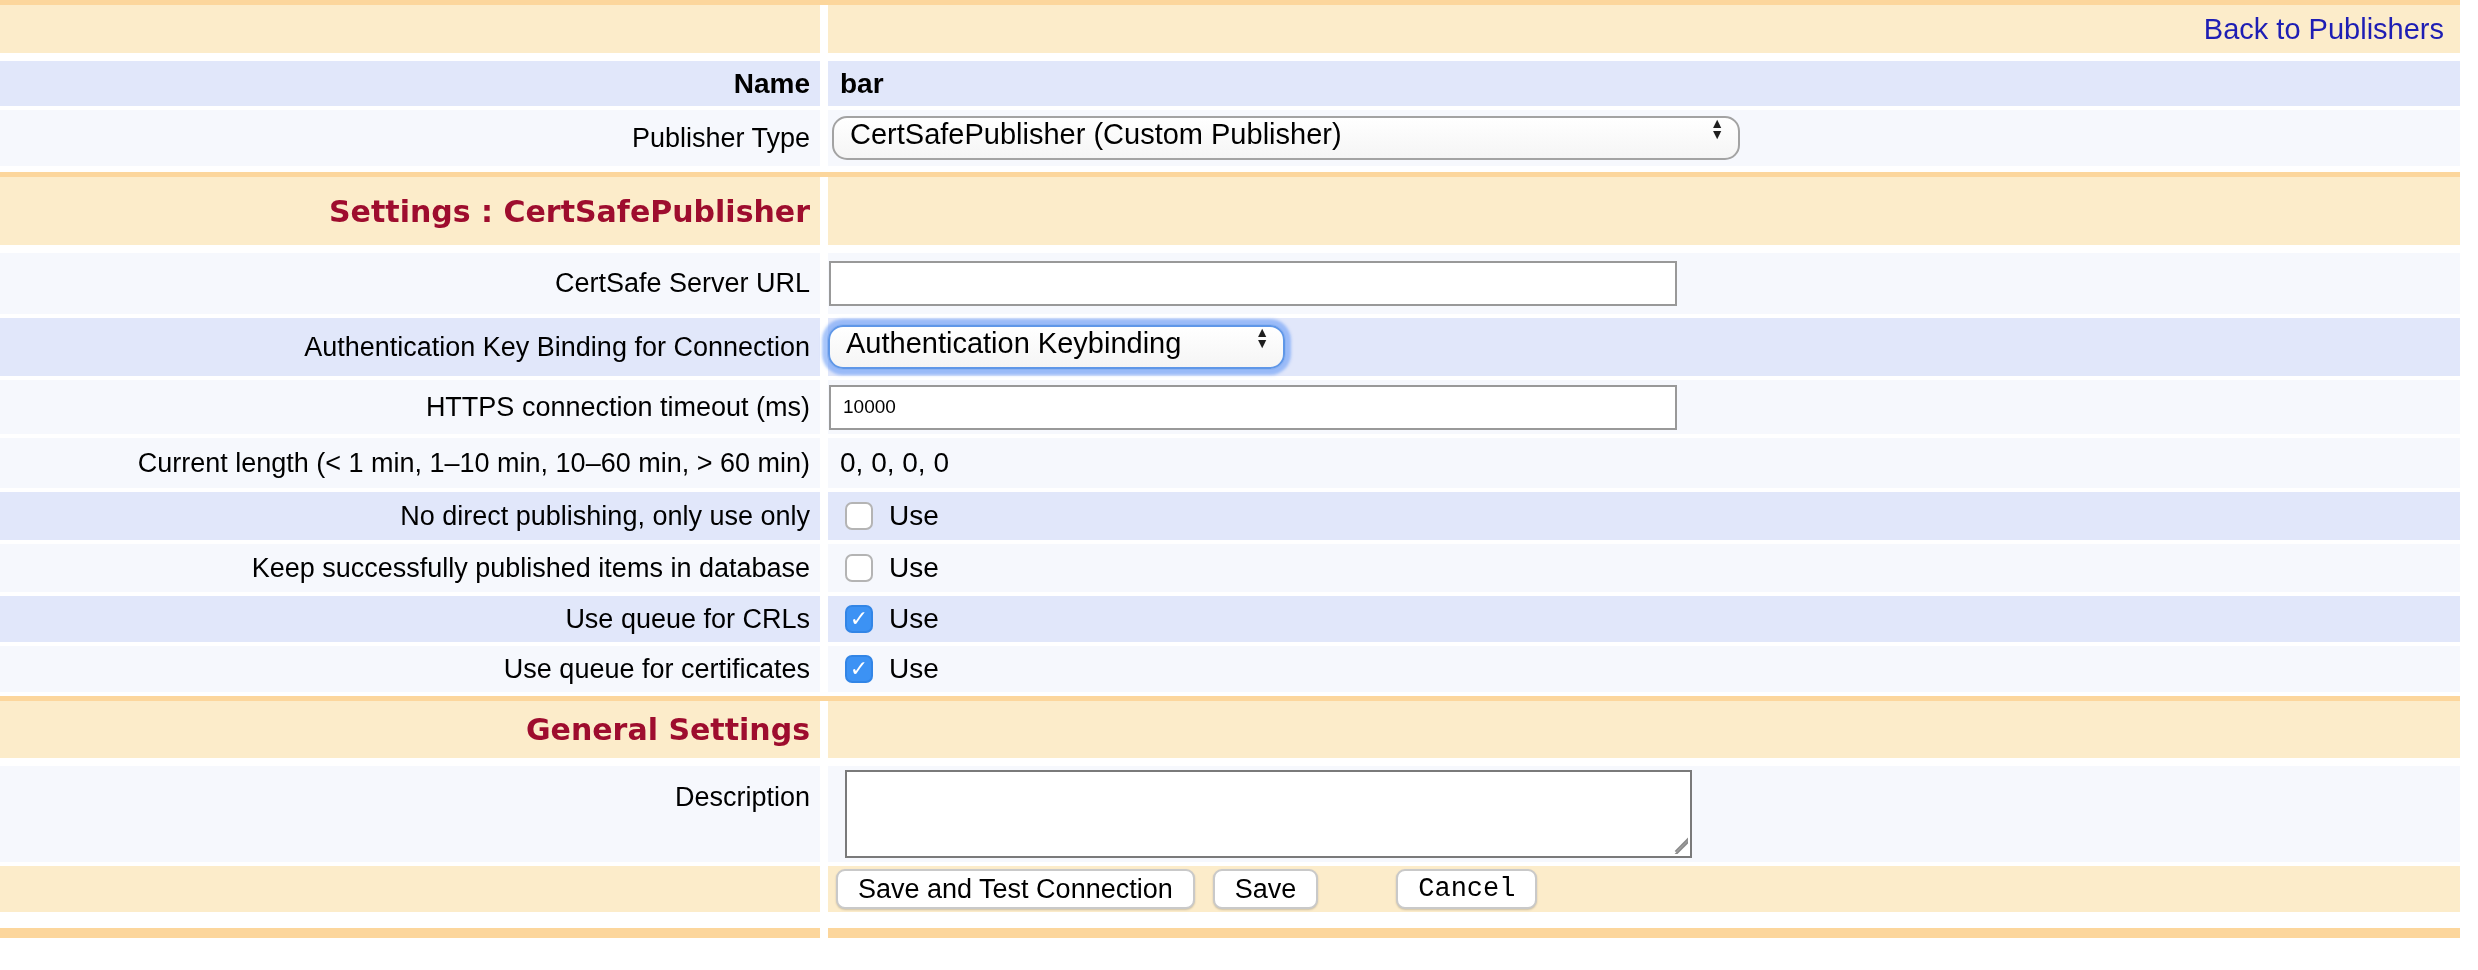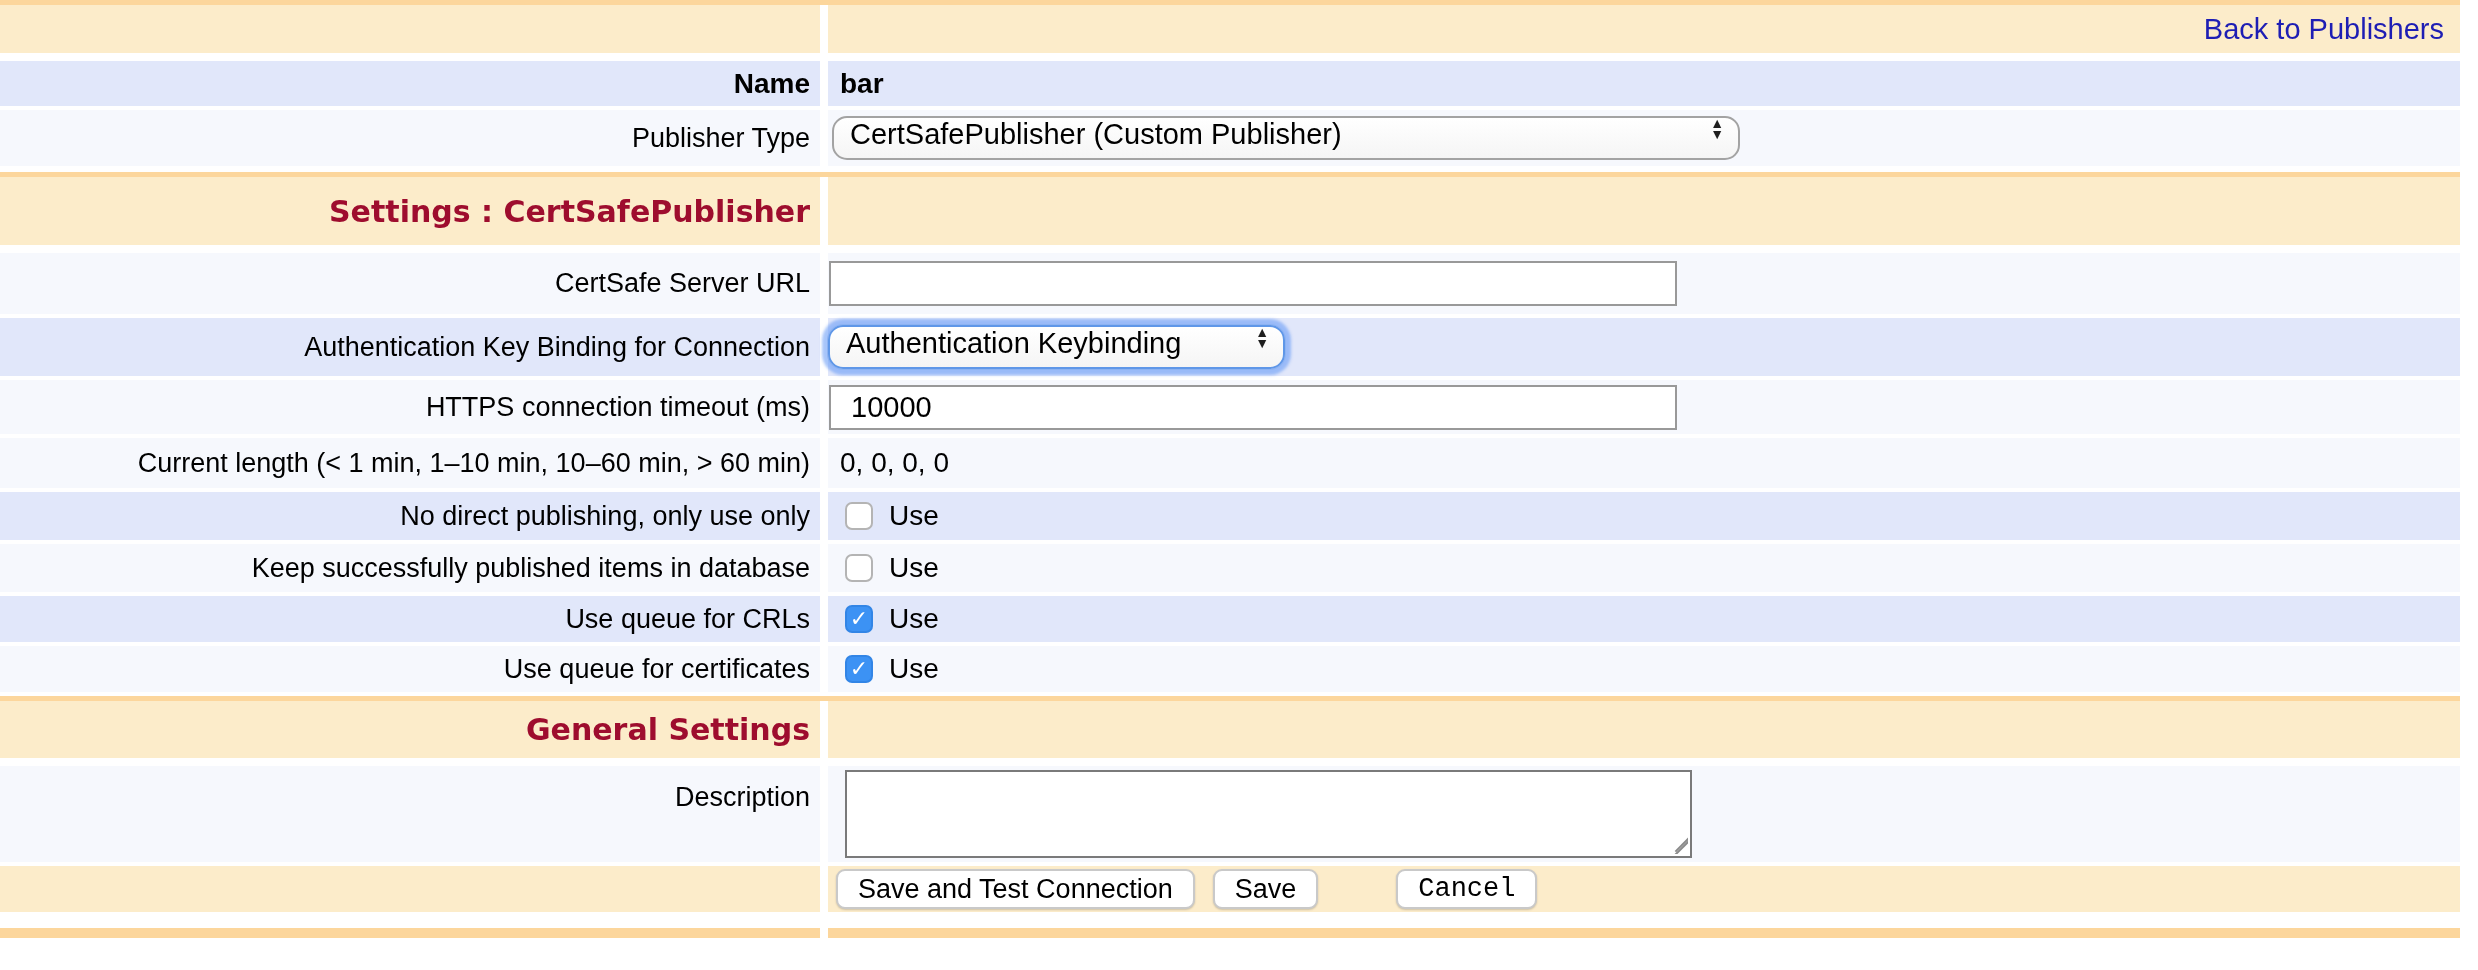--- a/index.html
+++ b/index.html
@@ -42,21 +42,21 @@
     border-radius:15px;cursor:pointer;}
   .select .sel-text{font-size:29px;padding-left:16px;flex:1 1 auto;white-space:nowrap;}
   .spinner{display:flex;flex-direction:column;align-items:center;gap:1px;
     padding:0 14px 0 8px;line-height:.72;}
   .spinner span{font-size:14px;color:#1e1e1e;display:block;}
   .select.big{width:908px;margin-left:4px;}
   .select.auth{width:457px;margin-left:0;border-color:#5f97e8;
     box-shadow:0 0 0 1px #8db3f2,0 0 3px 6px rgba(95,150,245,.55);}
   
   input.txt{width:848px;height:45px;margin-left:1px;border:2px solid var(--input-border);
-    background:#fff;font-size:29px;padding:0 20px;
+    background:#fff;font-size:19px;padding:0 12px;
     font-family:"Liberation Sans","DejaVu Sans",sans-serif;outline:none;}
   
   .cb{width:28px;height:28px;margin-left:17px;border:2px solid #b4b4b4;border-radius:7px;
     background:#fff;display:flex;align-items:center;justify-content:center;cursor:pointer;
     flex:0 0 auto;}
   .cb .mark{display:none;font-size:22px;font-weight:bold;color:#fff;line-height:1;}
   .cb.checked{background:var(--checkbox-checked);border-color:#3285e6;}
   .cb.checked .mark{display:block;}
   .cb-label{font-size:28px;padding-left:16px;}
   

